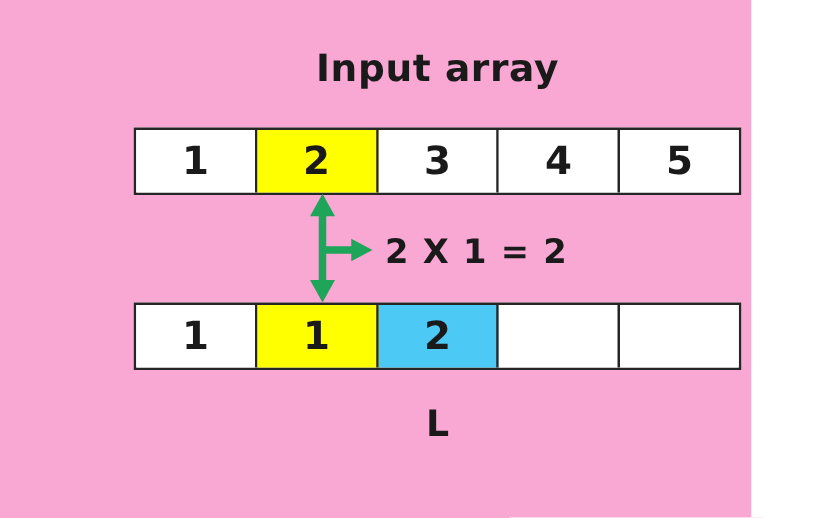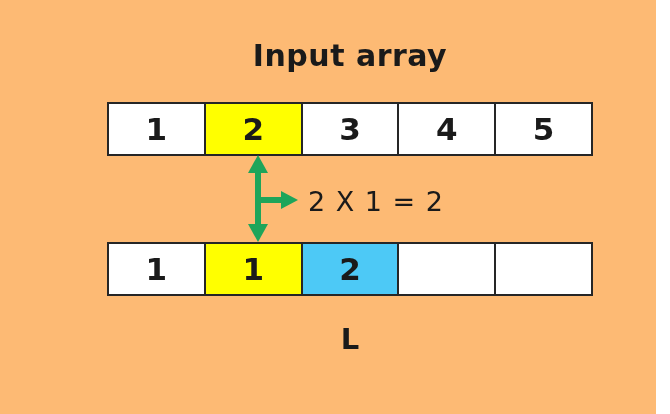--- a/index.html
+++ b/index.html
@@ -3,23 +3,23 @@
 <meta charset="utf-8">
 <style>
   html, body {
     margin: 0;
     padding: 0;
     background: #ffffff;
     font-family: "DejaVu Sans", "Liberation Sans", sans-serif;
   }
   .stage {
     position: relative;
-    width: 656px;
+    width: 601px;
     height: 414px;
-    background: #fdba74;
+    background: #f9a8d4;
     overflow: hidden;
   }
   .diagram-title {
     position: absolute;
     top: 38px;
     left: 107px;
     width: 486px;
     text-align: center;
     font-size: 30px;
     font-weight: bold;
@@ -56,21 +56,21 @@
     top: 0;
     width: 670px;
     height: 414px;
     pointer-events: none;
   }
   .formula {
     position: absolute;
     left: 308px;
     top: 186px;
     font-size: 27px;
-    font-weight: normal;
+    font-weight: bold;
     color: #1a1a1a;
     letter-spacing: 1px;
     white-space: nowrap;
   }
   .list-label {
     position: absolute;
     top: 322px;
     left: 107px;
     width: 486px;
     text-align: center;

